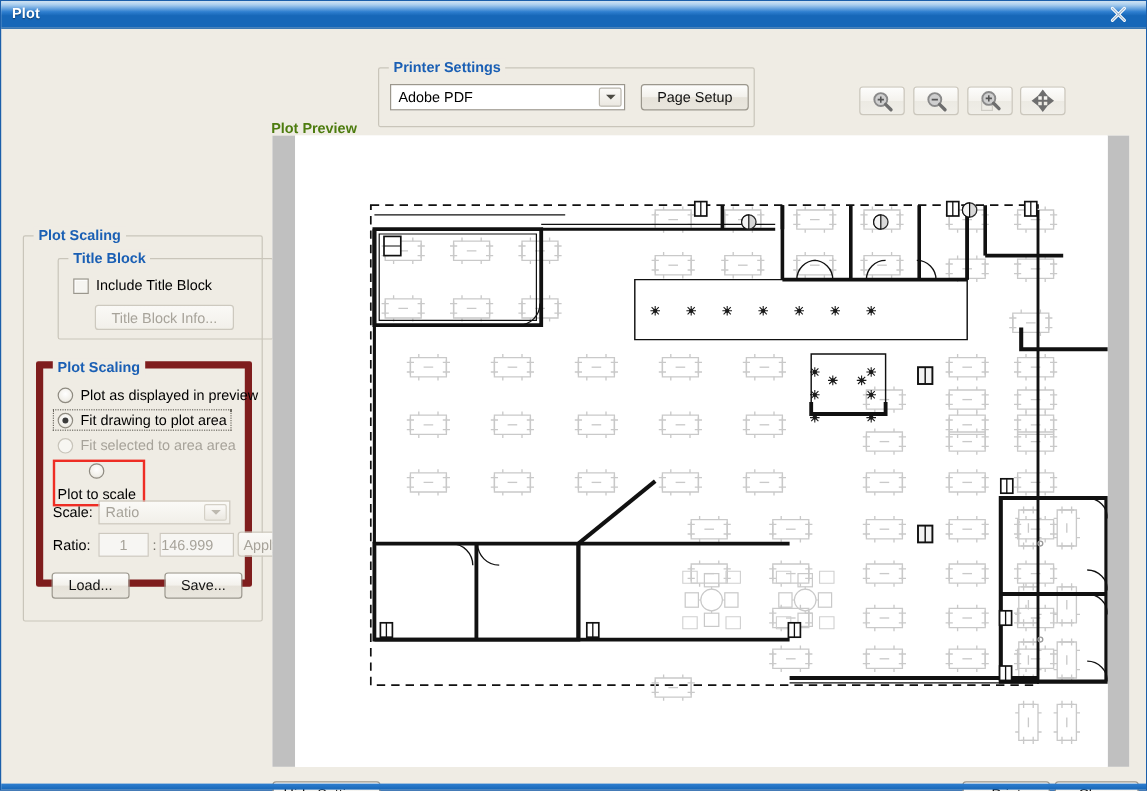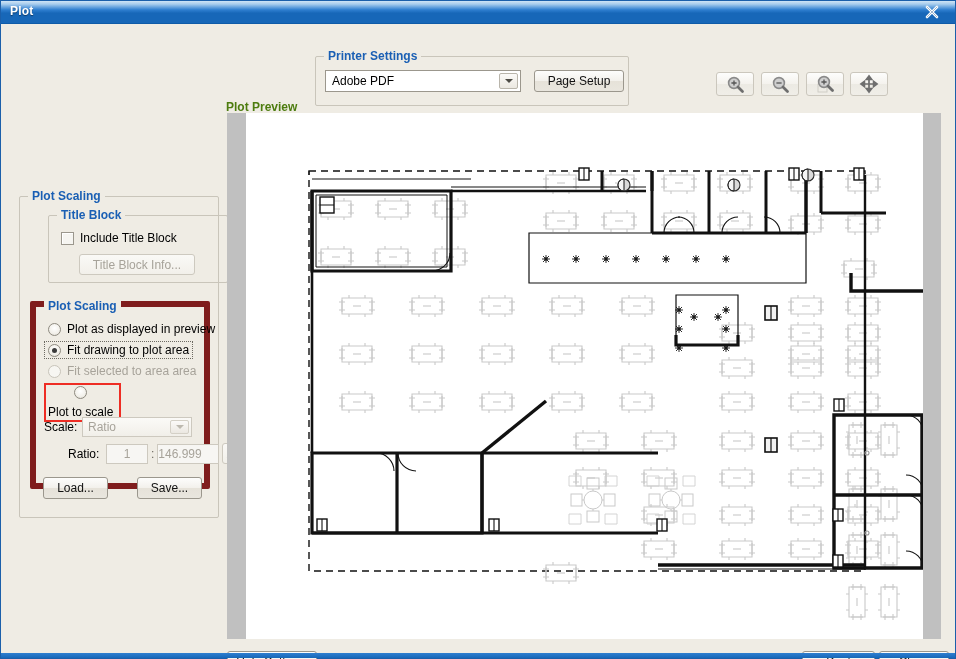--- a/index.html
+++ b/index.html
@@ -267,21 +267,21 @@
           <span class="label" style="width:38px;">Scale:</span>
           <span class="combo" style="width:110px;height:20px;">
             <span style="padding-left:5px;color:#a7a39a;">Ratio</span>
             <span class="arrowbox">
               <span class="caret" style="border-top:4px solid #bdb9af;"></span>
             </span>
           </span>
         </div>
 
         <div style="position:absolute;left:8px;top:136px;display:flex;align-items:center;">
-          <span class="label" style="width:38px;margin-left:24px;">Ratio:</span>
+          <span class="label" style="width:38px;">Ratio:</span>
           <span class="tinput" style="width:42px;height:20px;justify-content:center;">
             <span>1</span>
           </span>
           <span class="label" style="margin:0 3px;color:#6d6a62;">:</span>
           <span class="tinput" style="width:62px;height:20px;">
             <span>146.999</span>
           </span>
           <span class="btn disabled" style="width:39px;height:21px;margin-left:3px;">Apply</span>
         </div>
       </div>

